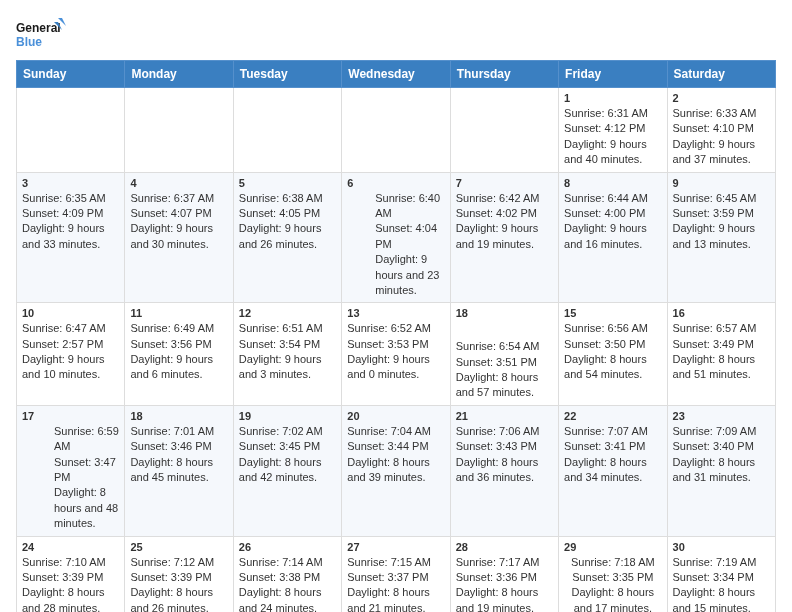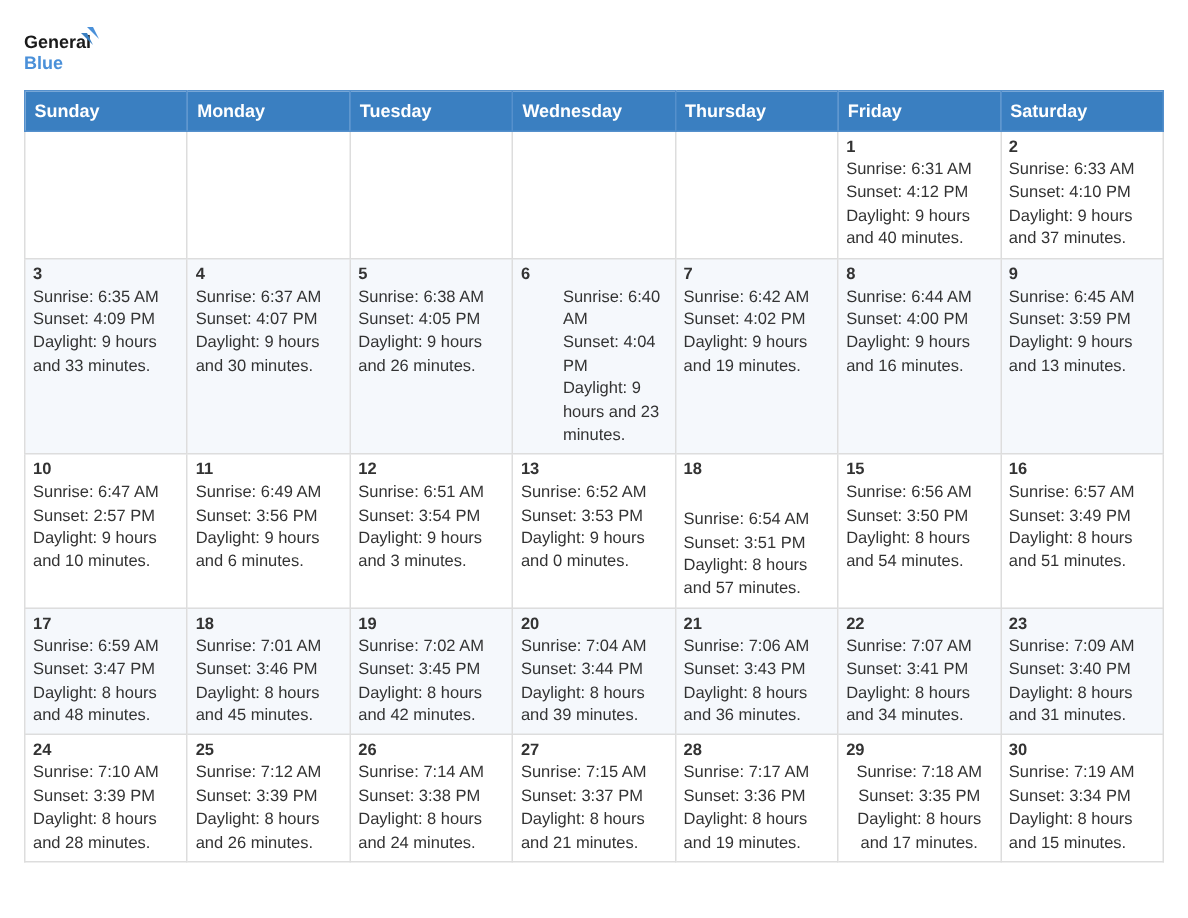--- a/index.html
+++ b/index.html
@@ -214,21 +214,21 @@
         <td>
           <span class="day-number">16</span>
           <div class="day-info" style="white-space: pre-line;">Sunrise: 6:57 AM
 Sunset: 3:49 PM
 Daylight: 8 hours and 51 minutes.</div>
         </td>
       </tr>
       <tr>
         <td>
           <span class="day-number">17</span>
-          <div class="day-info" style="white-space: pre-line;">Sunrise: 6:59 AM
+          <div class="day-info" style="white-space: pre-line; margin-left: 32px;">Sunrise: 6:59 AM
 Sunset: 3:47 PM
 Daylight: 8 hours and 48 minutes.</div>
         </td>
         <td>
           <span class="day-number">18</span>
           <div class="day-info" style="white-space: pre-line;">Sunrise: 7:01 AM
 Sunset: 3:46 PM
 Daylight: 8 hours and 45 minutes.</div>
         </td>
         <td>

